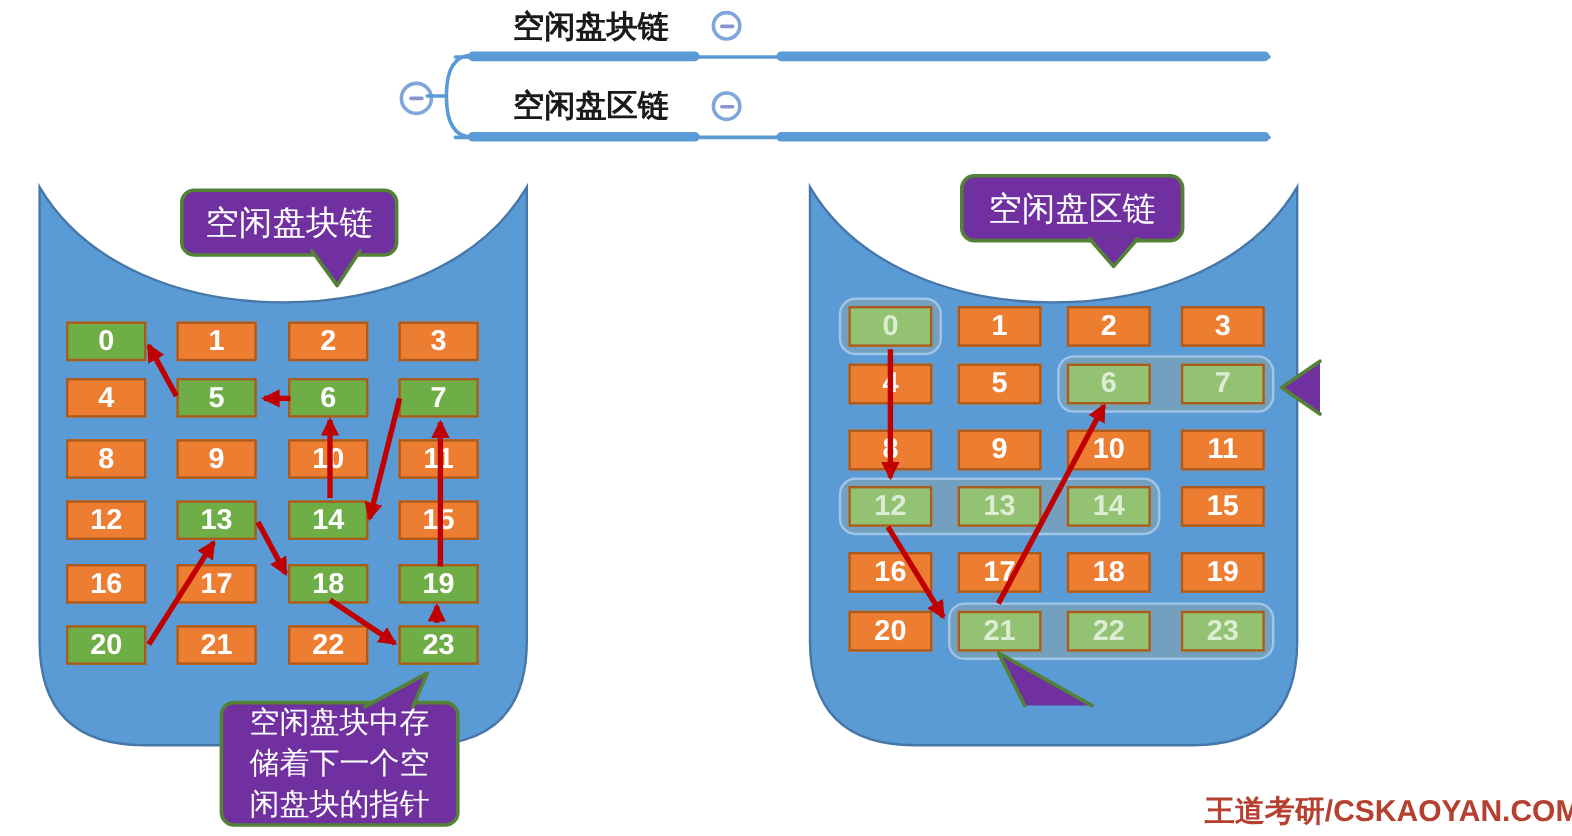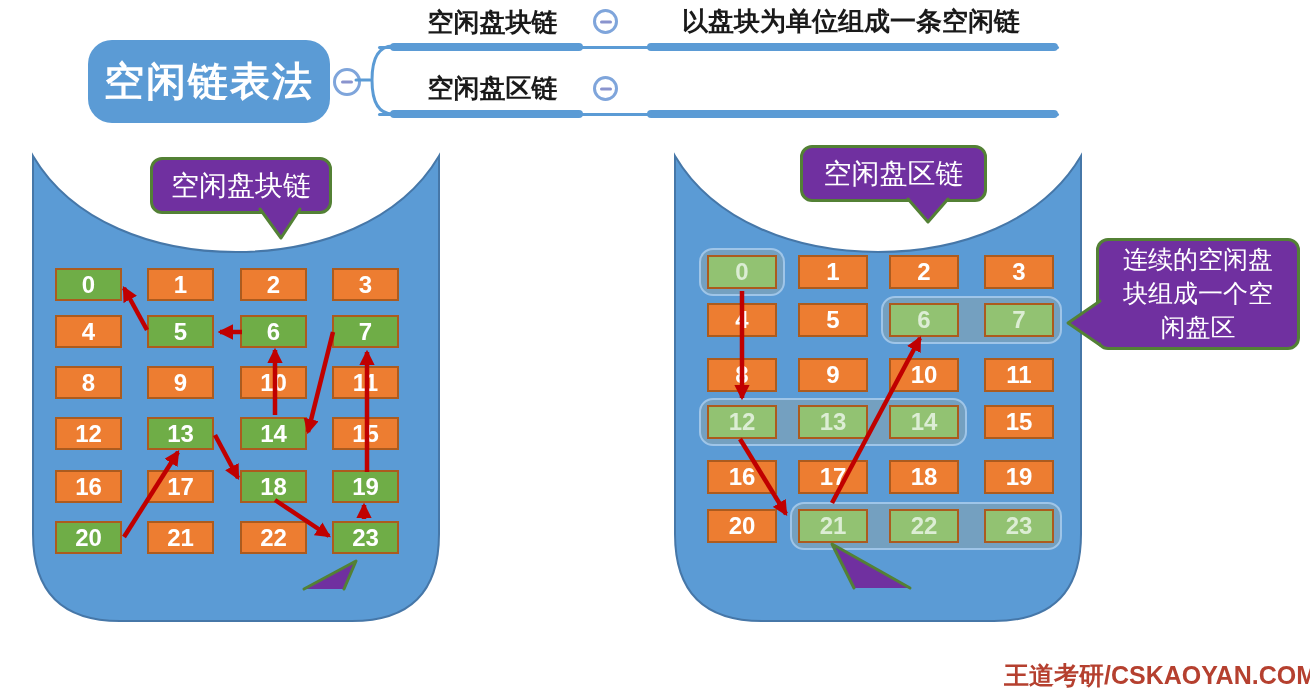--- a/index.html
+++ b/index.html
@@ -68,29 +68,27 @@
     stroke-linejoin:round;stroke-linecap:round}
 
   .watermark{position:absolute;left:1004px;top:659px;font-size:25px;font-weight:700;
     color:var(--watermark-red);white-space:nowrap}
 </style>
 </head>
 <body>
 
 <div class="stage">
 
-  <div class="root-node">空闲链表法</div>
   <span class="minus root"></span>
   <svg class="bracket" width="46" height="82">
     <path d="M4,42 L18,42 M41,8 Q20,8 20,42 Q20,76 41,76" fill="none" stroke="#5B9BD5" stroke-width="3" stroke-linecap="round"></path>
   </svg>
 
   <div class="branch-label b1-label">空闲盘块链</div>
   <span class="minus b1"></span>
-  <div class="branch-label b1-desc">以盘块为单位组成一条空闲链</div>
   <div class="uline-thin" style="left:378px;top:46px;width:681px"></div>
   <div class="uline-thick" style="left:390px;top:43px;width:193px"></div>
   <div class="uline-thick" style="left:647px;top:43px;width:411px"></div>
 
   <div class="branch-label b2-label">空闲盘区链</div>
   <span class="minus b2"></span>
   <div class="uline-thin" style="left:378px;top:113px;width:681px"></div>
   <div class="uline-thick" style="left:390px;top:110px;width:193px"></div>
   <div class="uline-thick" style="left:647px;top:110px;width:411px"></div>
 
@@ -194,25 +192,25 @@
   <div class="callout co-top co-lt">空闲盘块链</div>
   <svg class="pointer" style="left:252px;top:208px" width="56" height="34">
       <path d="M8,1 L29,30 L48,1"></path>
     </svg>
 
   <div class="callout co-top co-rt">空闲盘区链</div>
   <svg class="pointer" style="left:900px;top:198px" width="56" height="28">
       <path d="M8,1 L28,24 L48,1"></path>
     </svg>
 
+  <div class="callout co-body co-lb">空闲盘块中存<br>储着下一个空<br>闲盘块的指针</div>
   <svg class="pointer" style="left:292px;top:556px" width="72" height="34">
       <path d="M12,33 L64,5 L52,33"></path>
     </svg>
 
-  <div class="callout co-body co-side">连续的空闲盘<br>块组成一个空<br>闲盘区</div>
   <svg class="pointer" style="left:1062px;top:296px" width="42" height="54">
       <path d="M38,5 L6,27 L38,49"></path>
     </svg>
 
   <svg class="pointer" style="left:818px;top:538px" width="100" height="52">
       <path d="M36,50 L14,6 L92,50"></path>
     </svg>
 
   <div class="watermark">王道考研/CSKAOYAN.COM</div>
 </div>

